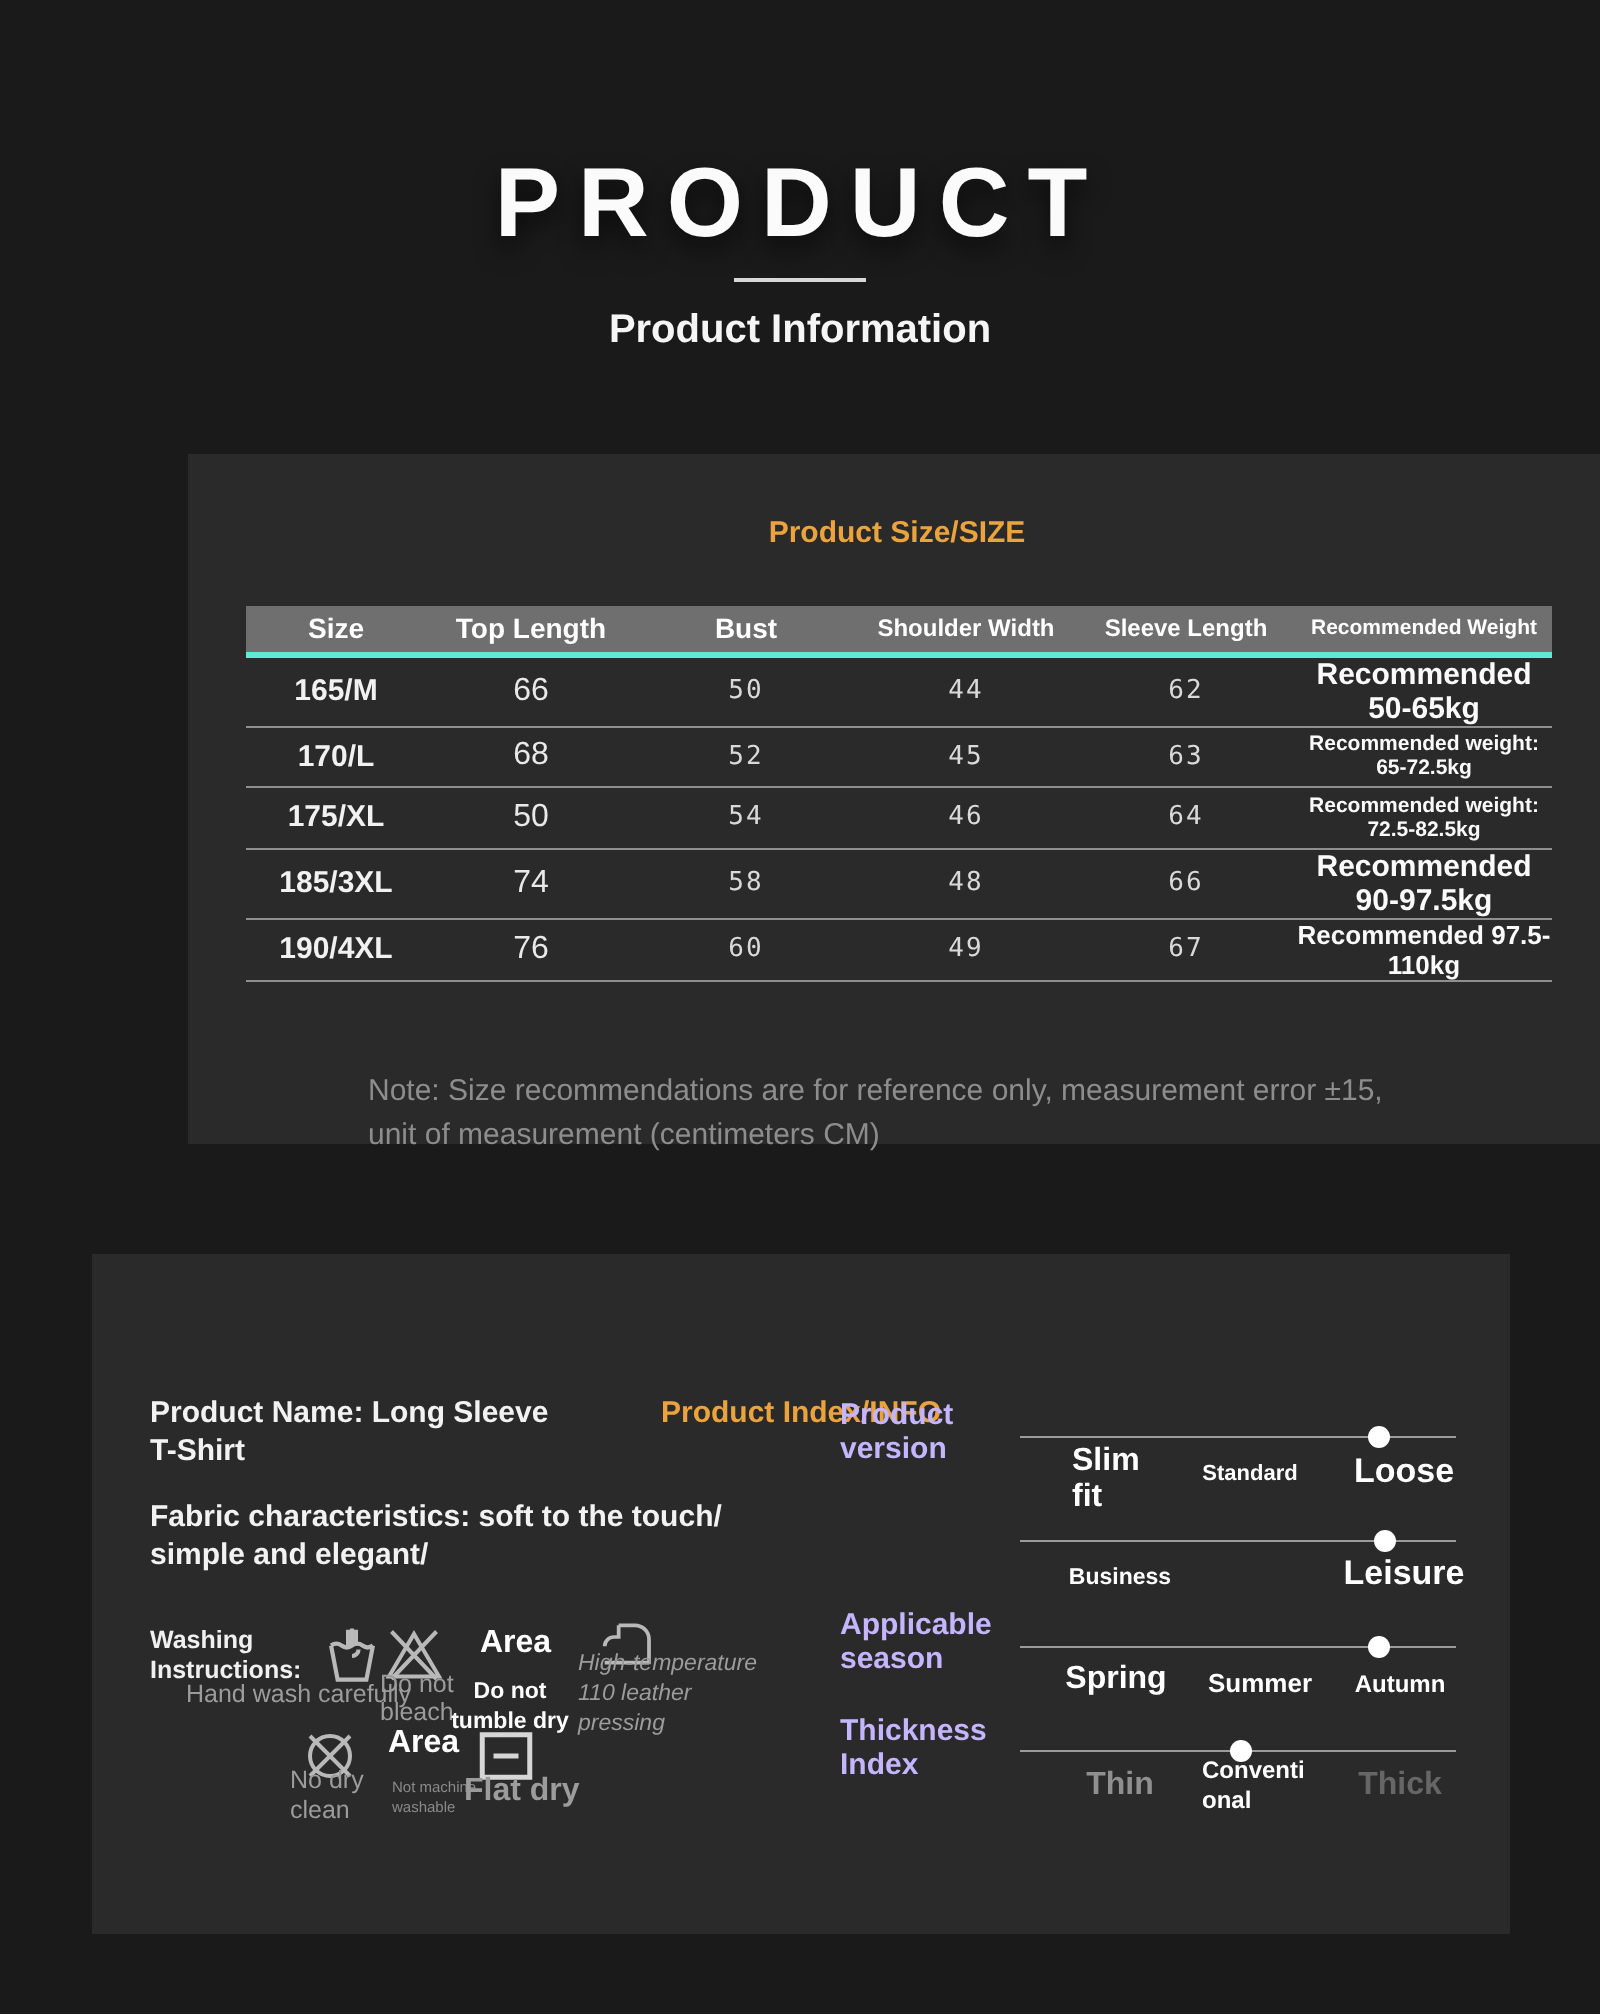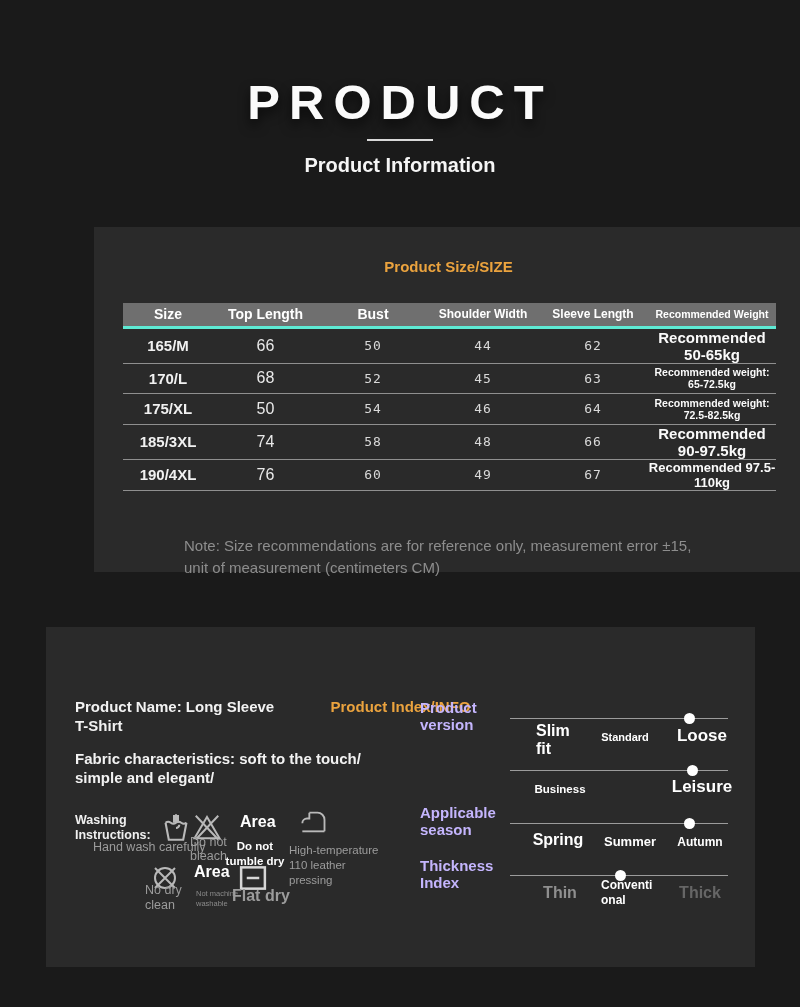--- a/index.html
+++ b/index.html
@@ -44,21 +44,21 @@
   .abs{position:absolute;}
   .wash-label{left:29px;top:186px;width:95px;font-size:12.5px;font-weight:bold;line-height:1.2;color:#f0f0f0;}
   .wash-hand-label{left:47px;top:213px;font-size:12.5px;color:#9c9c9c;white-space:nowrap;}
   .icon-hand{left:114px;top:184px;}
   .icon-bleach{left:146px;top:186px;}
   .wash-bleach-label{left:144px;top:208px;width:52px;font-size:12.5px;color:#9c9c9c;line-height:1.15;}
   .wash-area1{left:194px;top:186px;font-size:16px;font-weight:bold;color:#fff;}
   .wash-no-tumble{left:172px;top:212px;width:74px;font-size:11.5px;font-weight:bold;color:#fdfdfd;
     text-align:center;line-height:1.3;}
   .icon-iron{left:254px;top:182px;}
-  .wash-iron-label{left:243px;top:216px;width:98px;font-size:11.5px;color:#9c9c9c;line-height:1.3;}
+  .wash-iron-label{left:243px;top:198px;width:98px;font-size:11.5px;color:#9c9c9c;line-height:1.3;font-style:italic;}
   .icon-dryclean{left:104px;top:236px;}
   .wash-dryclean-label{left:99px;top:256px;width:50px;font-size:12.5px;color:#9c9c9c;line-height:1.2;}
   .wash-area2{left:148px;top:236px;font-size:16px;font-weight:bold;color:#fff;}
   .wash-no-machine{left:150px;top:262px;width:50px;font-size:7.5px;color:#8a8a8a;line-height:1.35;}
   .icon-flat{left:192px;top:237px;}
   .wash-flat-label{left:186px;top:260px;font-size:16px;font-weight:bold;color:#9c9c9c;white-space:nowrap;}
   .icon-svg{stroke:#b9b9b9;fill:none;stroke-width:1.6;}
   
   .attr-label{position:absolute;left:374px;width:108px;font-size:15px;font-weight:bold;
     color:#c4b5fd;line-height:1.15;}

